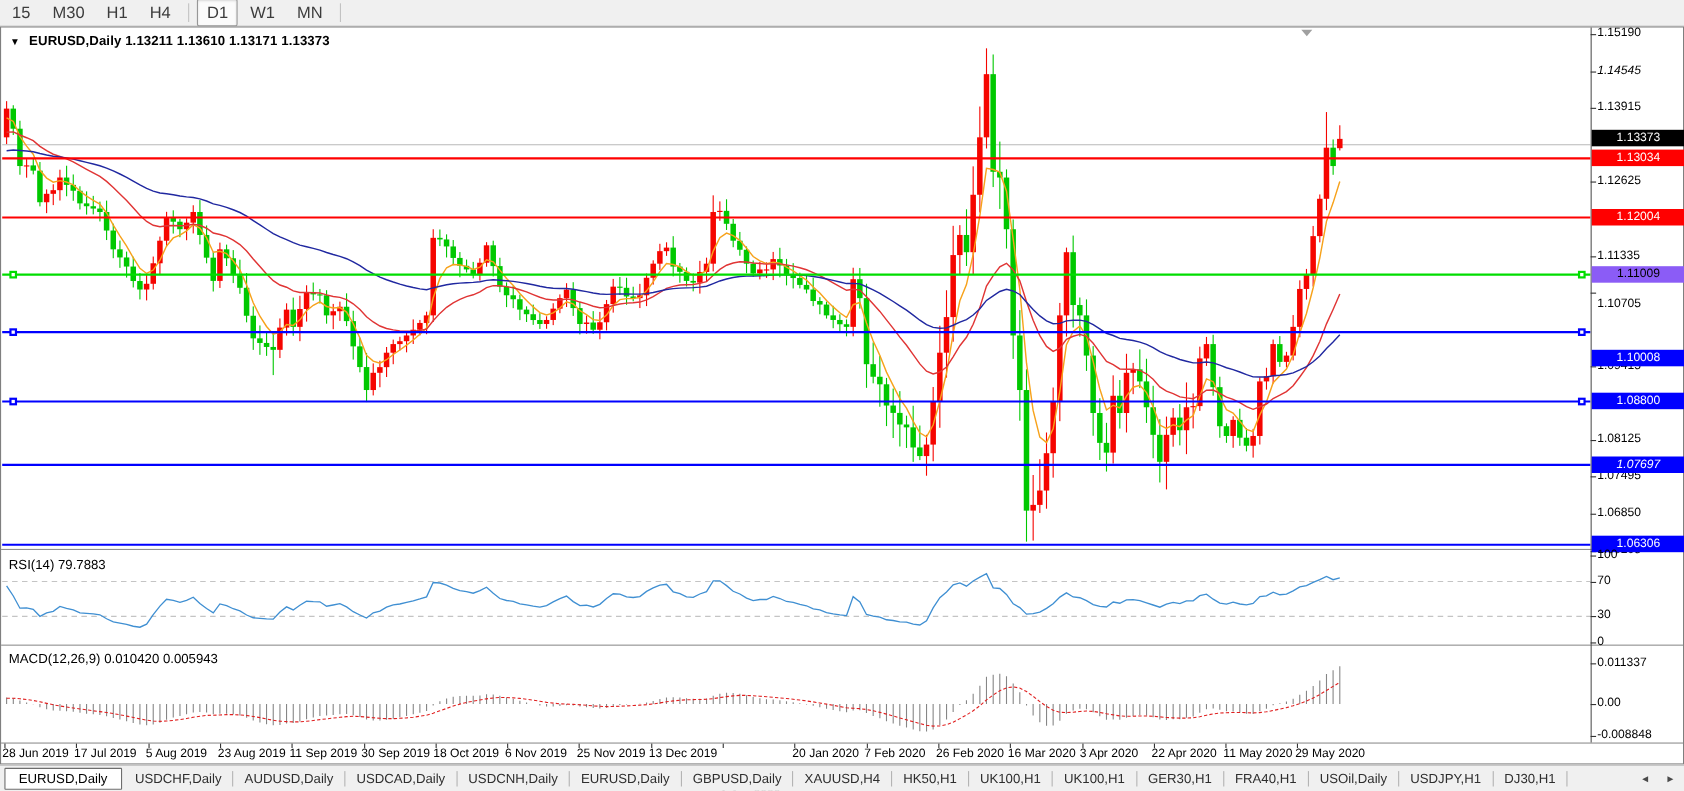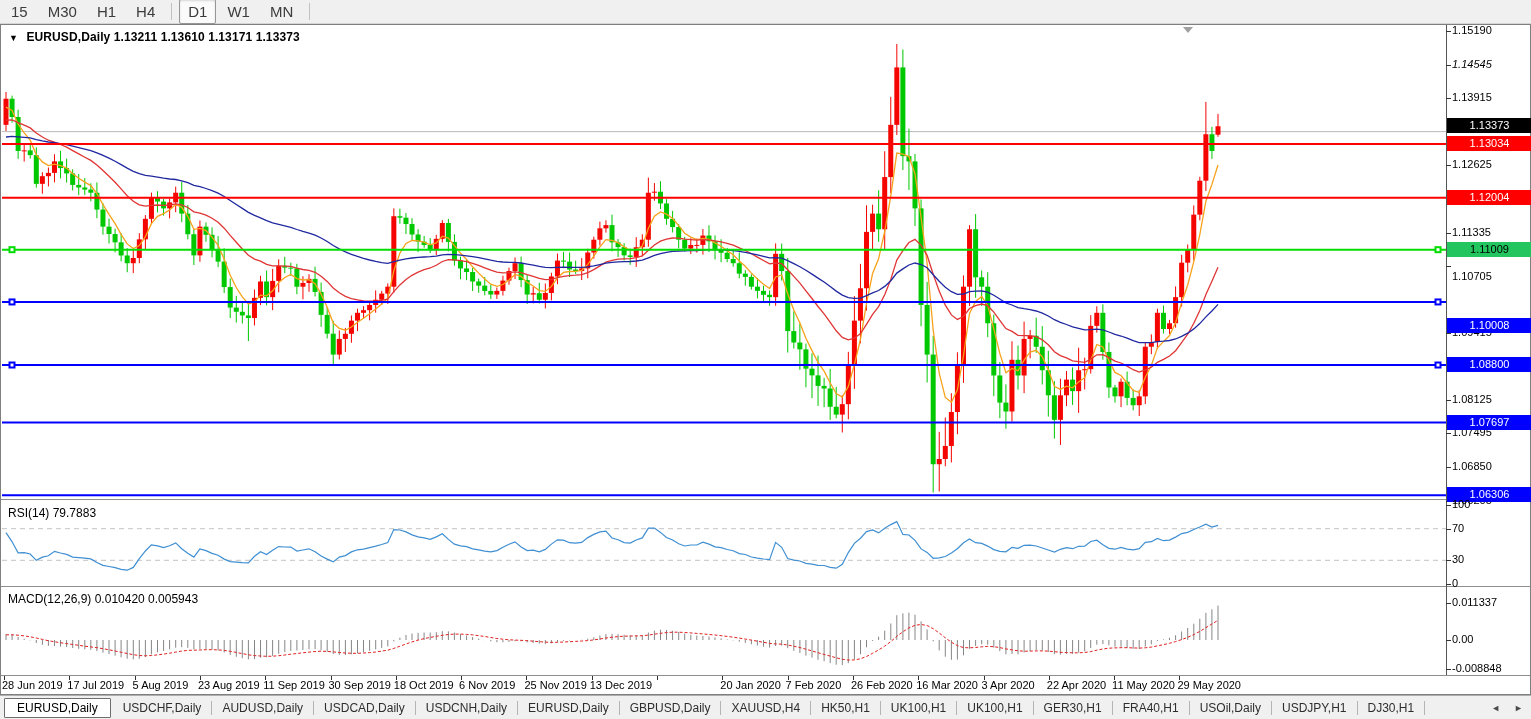--- a/index.html
+++ b/index.html
@@ -531,24 +531,24 @@
     <div class="ytick" style="top: 400.257px;"></div>
     <div class="ylab" style="top: 393.257px;">1.08125</div>
     <div class="ytick" style="top: 433.149px;"></div>
     <div class="ylab" style="top: 426.149px;">1.07495</div>
     <div class="ytick" style="top: 466.825px;"></div>
     <div class="ylab" style="top: 459.825px;">1.06850</div>
     <div class="ytick" style="top: 500.5px;"></div>
     <div class="ylab" style="top: 493.5px;">1.06205</div>
     <div class="ybox" style="top: 135.958px; background: rgb(255, 0, 0); color: rgb(255, 255, 255);">1.13034</div>
     <div class="ybox" style="top: 189.734px; background: rgb(255, 0, 0); color: rgb(255, 255, 255);">1.12004</div>
-    <div class="ybox" style="top: 241.683px; background: #22c55e; color: rgb(0, 0, 0);">1.11009</div>
+    <div class="ybox" style="top: 241.683px; background: #8b5cf6; color: rgb(0, 0, 0);">1.11009</div>
     <div class="ybox" style="top: 293.945px; background: rgb(0, 0, 255); color: rgb(255, 255, 255); margin-top: 24px;">1.10008</div>
     <div class="ybox" style="top: 357.015px; background: rgb(0, 0, 255); color: rgb(255, 255, 255);">1.08800</div>
-    <div class="ybox" style="top: 414.603px; background: rgb(0, 0, 255); color: rgb(255, 255, 255);">1.07697</div>
+    <div class="ybox" style="top: 414.603px; background: rgb(0, 0, 255); color: rgb(255, 255, 255); font-style: italic;">1.07697</div>
     <div class="ybox" style="top: 487.227px; background: rgb(0, 0, 255); color: rgb(255, 255, 255);">1.06306</div>
     <div class="ybox" style="top: 118.259px; background: rgb(0, 0, 0); color: rgb(255, 255, 255);">1.13373</div>
     <div class="ytick" style="top: 505px;"></div>
     <div class="ylab" style="top: 498px;">100</div>
     <div class="ytick" style="top: 528.7px;"></div>
     <div class="ylab" style="top: 521.7px;">70</div>
     <div class="ytick" style="top: 560.3px;"></div>
     <div class="ylab" style="top: 553.3px;">30</div>
     <div class="ytick" style="top: 584px;"></div>
     <div class="ylab" style="top: 577px;">0</div>

